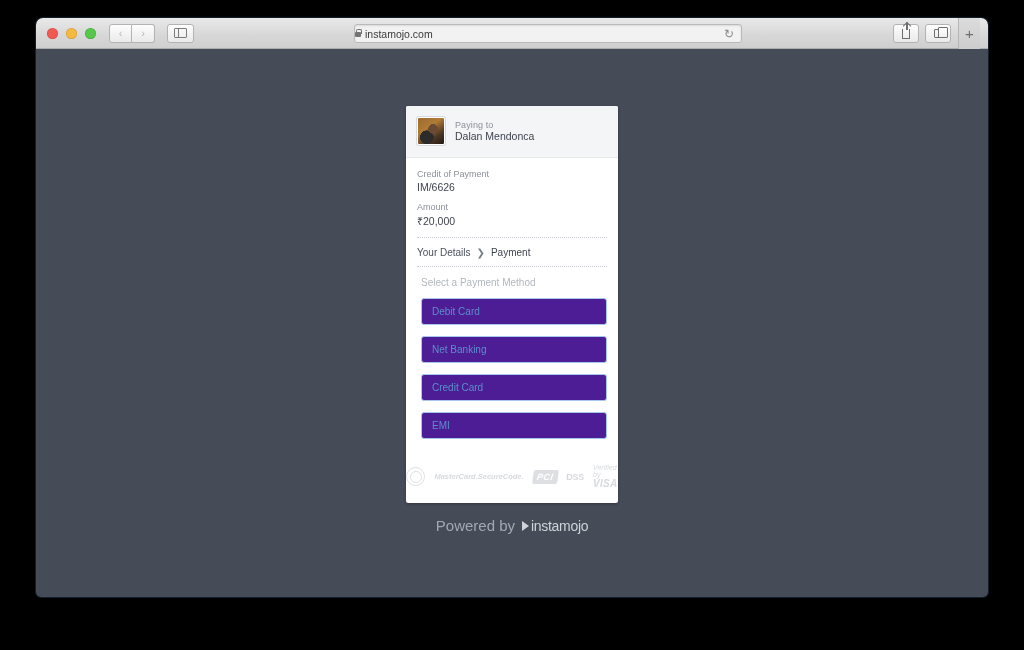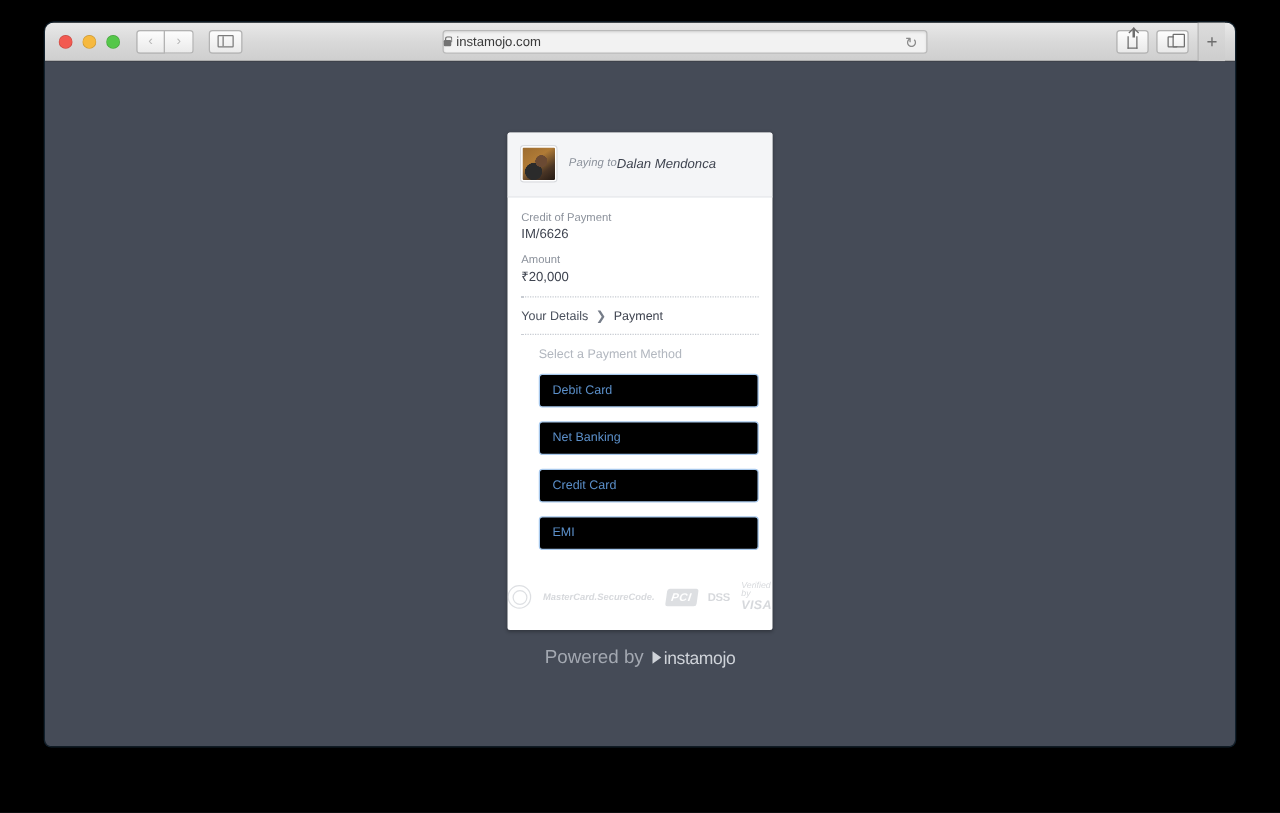--- a/index.html
+++ b/index.html
@@ -246,21 +246,21 @@
     border-radius: 2px;
     border: 1px solid #ffffff;
     box-shadow: 0 0 0 1px #d8dade;
     background:
       radial-gradient(circle at 58% 42%, #6b4a33 0 22%, rgba(107,74,51,0) 23%),
       radial-gradient(circle at 34% 74%, #2b2b2b 0 26%, rgba(43,43,43,0) 27%),
       linear-gradient(145deg, #9c6b2f 0%, #b07b36 38%, #4a3525 72%, #241a14 100%);
       background-size: cover;
       flex: 0 0 auto;
   }
-  .hdr-text { display: flex; flex-direction: row; gap: 0; font-style: italic; }
+  .hdr-text { display: flex; flex-direction: column; gap: 0; }
   .paying-to-label {
     font-size: 9px;
     color: #8b919b;
     letter-spacing: .1px;
   }
   .payee-name {
     font-size: 10.5px;
     color: #3f4450;
   }
 
@@ -286,31 +286,31 @@
     padding: 9px 11px 8px 11px;
     display: flex;
     align-items: center;
     gap: 6px;
     font-size: 10px;
     color: #4b515d;
   }
   .crumb-sep { color: #757c88; font-size: 10px; }
   .crumb-active { color: #3f4450; }
 
-  #method-section { padding: 10px 11px 11px 25px; }
+  #method-section { padding: 10px 11px 11px 15px; }
   #select-method-label {
     font-size: 10px;
     color: #b2b7bf;
     margin-bottom: 10px;
   }
 
   .method-btn {
     width: 100%;
     height: 27px;
-    background: #000000;
+    background: #4c1d95;
     border: 1px solid #a7c8ec;
     border-radius: 3px;
     display: flex;
     align-items: center;
     padding-left: 10px;
     margin-bottom: 11px;
     font-size: 10px;
     color: #5b8fc9;
     font-family: "Liberation Sans", sans-serif;
     text-align: left;

